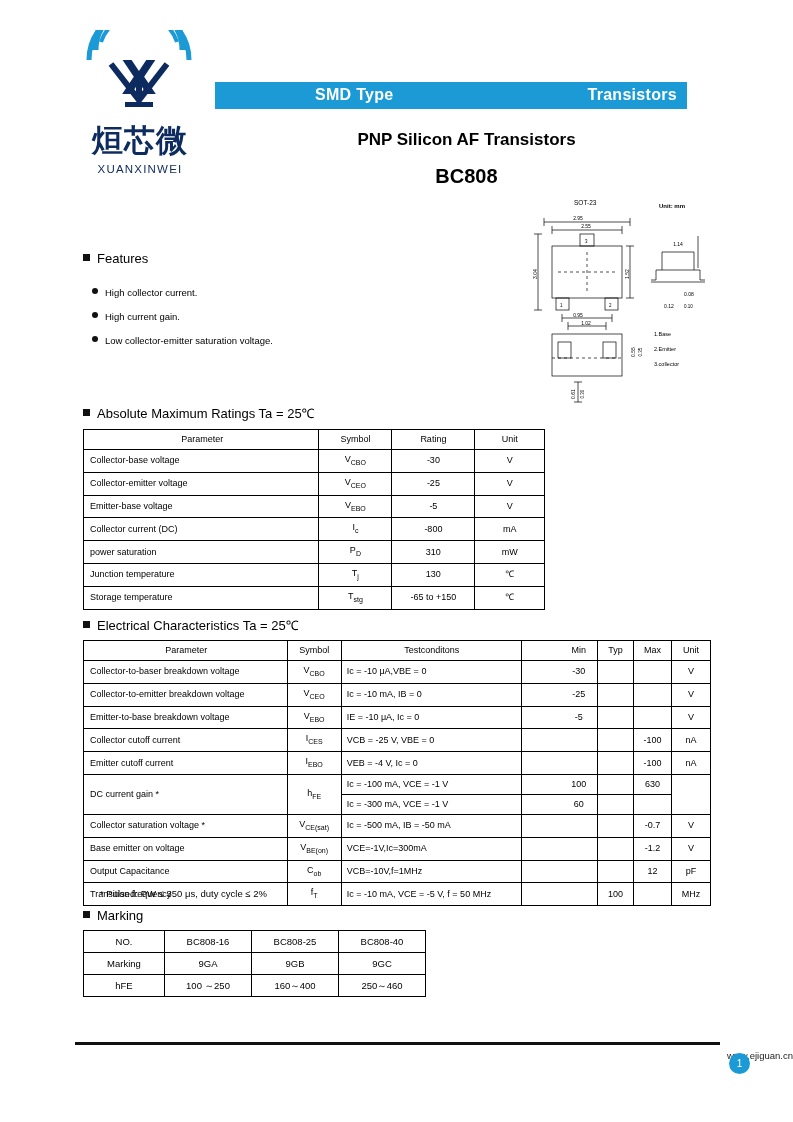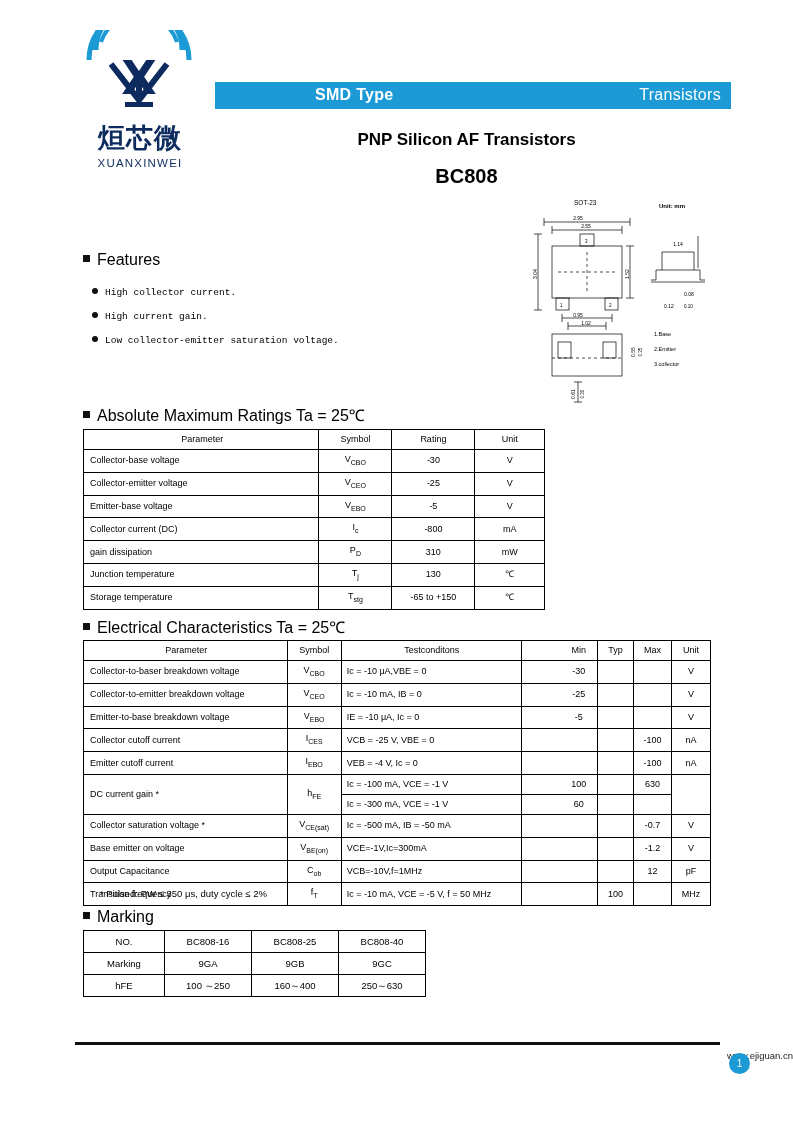--- a/index.html
+++ b/index.html
@@ -12,68 +12,68 @@
     overflow:hidden;
   }
   .page{position:relative;width:793px;height:1122px;}
 
   
   .logo{position:absolute;left:75px;top:30px;width:130px;height:140px;}
   .logo-mark{position:relative;width:116px;height:88px;margin-left:6px;}
   .logo-mark svg{display:block;}
   .logo-cn{
     font-family:"DejaVu Sans", sans-serif;
-    font-weight:bold;font-size:27px;letter-spacing:1px;
+    font-weight:bold;font-size:31px;letter-spacing:1px;
     color:#0d2b5e;text-align:center;margin-top:2px;
   }
   .logo-en{
     font-family:"Liberation Sans", sans-serif;
     font-size:11.5px;letter-spacing:1.2px;color:#0d2b5e;
     text-align:center;margin-top:1px;
   }
 
   
   .hdr-bar{
-    position:absolute;left:215px;top:82px;width:516px;height:27px;
+    position:absolute;left:215px;top:82px;width:472px;height:27px;
     background:#1b9ad6;color:#fff;
   }
   .hdr-bar .left{
     position:absolute;left:100px;top:4px;
     font-size:16px;font-weight:bold;letter-spacing:.3px;
   }
   .hdr-bar .right{
     position:absolute;right:10px;top:4px;
-    font-size:16px;font-weight:normal;letter-spacing:.3px;
+    font-size:16px;font-weight:bold;letter-spacing:.3px;
   }
   .title1{
     position:absolute;left:215px;top:130px;width:503px;text-align:center;
     font-size:17px;font-weight:bold;
   }
   .title2{
     position:absolute;left:215px;top:165px;width:503px;text-align:center;
     font-size:20px;font-weight:bold;
   }
 
   
   .sec{
-    position:absolute;font-size:16px;font-weight:normal;
+    position:absolute;font-size:13px;font-weight:normal;
   }
   .sec .sq{
     display:inline-block;width:7px;height:7px;background:#111;
     margin-right:7px;vertical-align:middle;position:relative;top:-1px;
   }
   .sec .txt{vertical-align:middle;}
 
   
   .feat{position:absolute;left:92px;font-size:9.5px;}
   .feat .dot{
     display:inline-block;width:6px;height:6px;border-radius:50%;
     background:#111;margin-right:7px;vertical-align:middle;position:relative;top:-1px;
   }
-  .feat span.t{vertical-align:middle;font-family:Liberation Mono, monospace;}
+  .feat span.t{vertical-align:middle;}
 
   
   table{border-collapse:collapse;font-size:9px;}
   table td,table th{
     border:1px solid #000;padding:0 4px;font-weight:normal;
     height:18px;line-height:18px;
   }
   .tbl-amr{position:absolute;left:83px;top:429px;width:462px;}
   .tbl-amr td{height:19px;line-height:19px;}
   .tbl-amr .p{width:246px;text-align:left;padding-left:6px;}
@@ -269,21 +269,21 @@
       <td class="r">-5</td>
       <td class="u">V</td>
     </tr>
     <tr>
       <td class="p">Collector current (DC)</td>
       <td class="s"><span>I</span><sub>c</sub></td>
       <td class="r">-800</td>
       <td class="u">mA</td>
     </tr>
     <tr>
-      <td class="p">gain dissipation</td>
+      <td class="p">power saturation</td>
       <td class="s"><span>P</span><sub>D</sub></td>
       <td class="r">310</td>
       <td class="u">mW</td>
     </tr>
     <tr>
       <td class="p">Junction temperature</td>
       <td class="s"><span>T</span><sub>j</sub></td>
       <td class="r">130</td>
       <td class="u">℃</td>
     </tr>
@@ -430,21 +430,21 @@
     <tr>
       <td class="c0">Marking</td>
       <td class="c1">9GA</td>
       <td class="c2">9GB</td>
       <td class="c3">9GC</td>
     </tr>
     <tr>
       <td class="c0">hFE</td>
       <td class="c1">100 ～250</td>
       <td class="c2">160～400</td>
-      <td class="c3">250～630</td>
+      <td class="c3">250～460</td>
     </tr>
   </tbody>
     </table>
 
   <div class="foot-rule"></div>
   <div class="foot-txt">www.ejiguan.cn</div>
   <div class="pagenum">1</div>
 
 </div>
 

